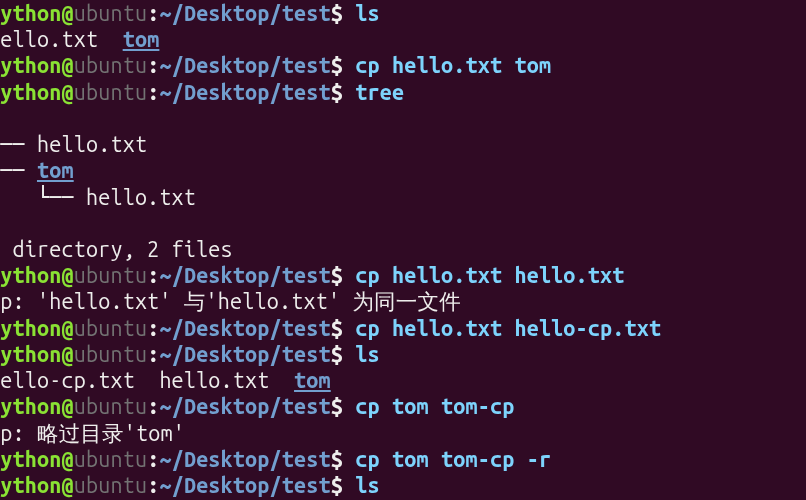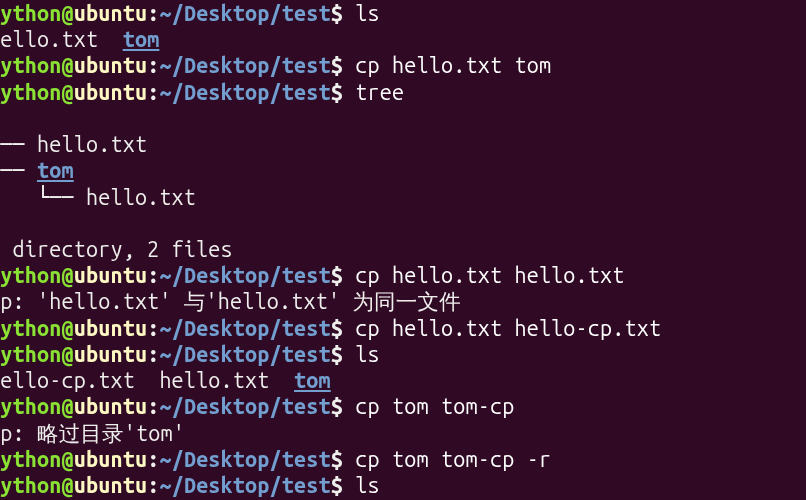--- a/index.html
+++ b/index.html
@@ -13,25 +13,25 @@
     line-height: 1.22;
     color: #eeeeec;
     letter-spacing: 0.2px;
   }
   .terminal {
     padding: 0;
     white-space: pre;
     margin-left: -12px;
   }
   .user { color: #8ae234; font-weight: bold; }
-  .host { color: #fef9c3; font-weight: bold; }
+  .host { color: #737373; font-weight: normal; }
   .colon { color: #eeeeec; font-weight: bold; }
   .path { color: #729fcf; font-weight: bold; margin-top: 20px; }
   .dollar { color: #eeeeec; font-weight: bold; }
-  .cmd { color: #ffffff; }
+  .cmd { color: #7dd3fc; font-weight: bold; }
   .dir { color: #729fcf; font-weight: bold; text-decoration: underline; }
   .plain { color: #eeeeec; }
   .line { display: block; }
 </style>
 </head>
 <body>
 
 <div class="terminal" id="term"><span class="line"><span class="user">python</span><span class="user">@</span><span class="host">ubuntu</span><span class="colon">:</span><span class="path">~/Desktop/test</span><span class="dollar">$</span> <span class="cmd">ls</span></span><span class="line"><span class="plain">hello.txt</span><span class="plain">  </span><span class="dir">tom</span></span><span class="line"><span class="user">python</span><span class="user">@</span><span class="host">ubuntu</span><span class="colon">:</span><span class="path">~/Desktop/test</span><span class="dollar">$</span> <span class="cmd">cp hello.txt tom</span></span><span class="line"><span class="user">python</span><span class="user">@</span><span class="host">ubuntu</span><span class="colon">:</span><span class="path">~/Desktop/test</span><span class="dollar">$</span> <span class="cmd">tree</span></span><span class="line plain">.</span><span class="line"><span class="plain">├── </span><span class="plain">hello.txt</span></span><span class="line"><span class="plain">└── </span><span class="dir">tom</span></span><span class="line"><span class="plain">    └── </span><span class="plain">hello.txt</span></span><span class="line"> </span><span class="line plain">1 directory, 2 files</span><span class="line"><span class="user">python</span><span class="user">@</span><span class="host">ubuntu</span><span class="colon">:</span><span class="path">~/Desktop/test</span><span class="dollar">$</span> <span class="cmd">cp hello.txt hello.txt</span></span><span class="line plain">cp: 'hello.txt' 与'hello.txt' 为同一文件</span><span class="line"><span class="user">python</span><span class="user">@</span><span class="host">ubuntu</span><span class="colon">:</span><span class="path">~/Desktop/test</span><span class="dollar">$</span> <span class="cmd">cp hello.txt hello-cp.txt</span></span><span class="line"><span class="user">python</span><span class="user">@</span><span class="host">ubuntu</span><span class="colon">:</span><span class="path">~/Desktop/test</span><span class="dollar">$</span> <span class="cmd">ls</span></span><span class="line"><span class="plain">hello-cp.txt</span><span class="plain">  </span><span class="plain">hello.txt</span><span class="plain">  </span><span class="dir">tom</span></span><span class="line"><span class="user">python</span><span class="user">@</span><span class="host">ubuntu</span><span class="colon">:</span><span class="path">~/Desktop/test</span><span class="dollar">$</span> <span class="cmd">cp tom tom-cp</span></span><span class="line plain">cp: 略过目录'tom'</span><span class="line"><span class="user">python</span><span class="user">@</span><span class="host">ubuntu</span><span class="colon">:</span><span class="path">~/Desktop/test</span><span class="dollar">$</span> <span class="cmd">cp tom tom-cp -r</span></span><span class="line"><span class="user">python</span><span class="user">@</span><span class="host">ubuntu</span><span class="colon">:</span><span class="path">~/Desktop/test</span><span class="dollar">$</span> <span class="cmd">ls</span></span></div>
 
 </body></html>

